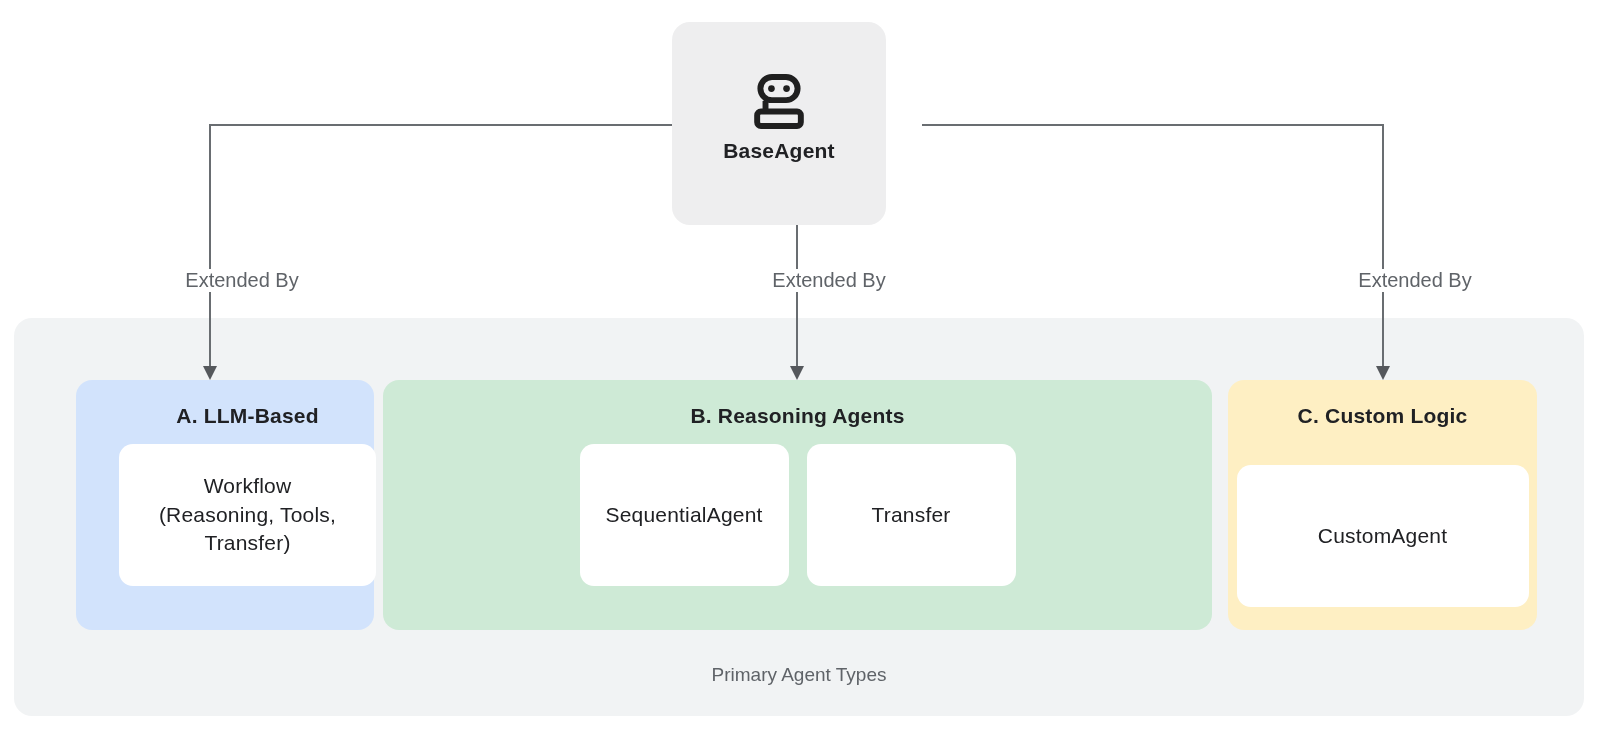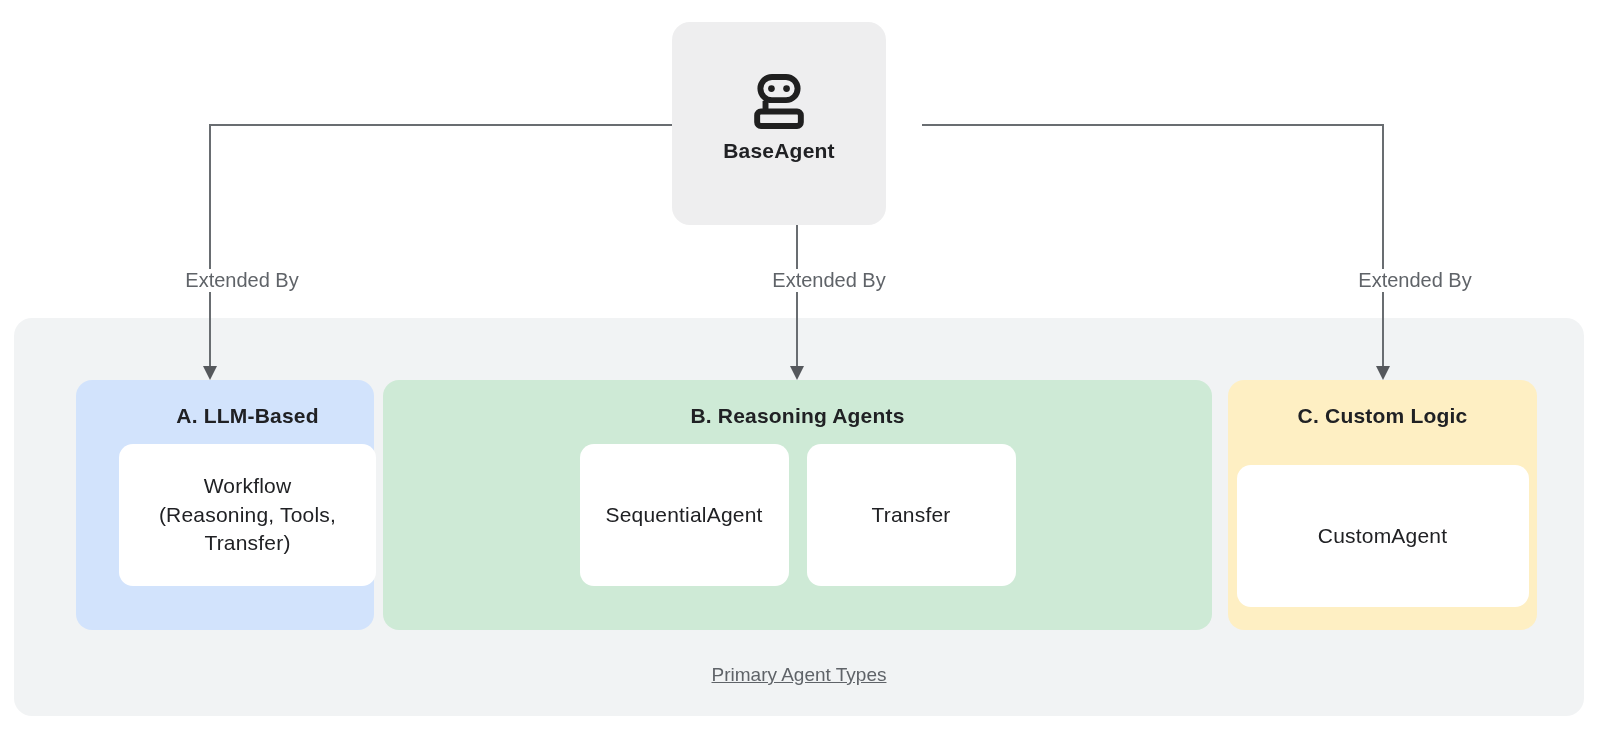--- a/index.html
+++ b/index.html
@@ -132,21 +132,20 @@
     letter-spacing: 0.2px;
   }
 
   .container-caption {
     position: absolute;
     left: 0; top: 346px;
     width: 100%;
     text-align: center;
     font-size: 19px;
     color: var(--text-gray);
-    text-decoration: underline;
   }
 </style>
 </head>
 <body>
 
 <div class="canvas">
 
   <svg class="connectors" viewBox="0 0 1600 750" xmlns="http://www.w3.org/2000/svg">
 
     <path d="M 673 125 H 210 V 367" fill="none" stroke="#696d71" stroke-width="2"></path>

